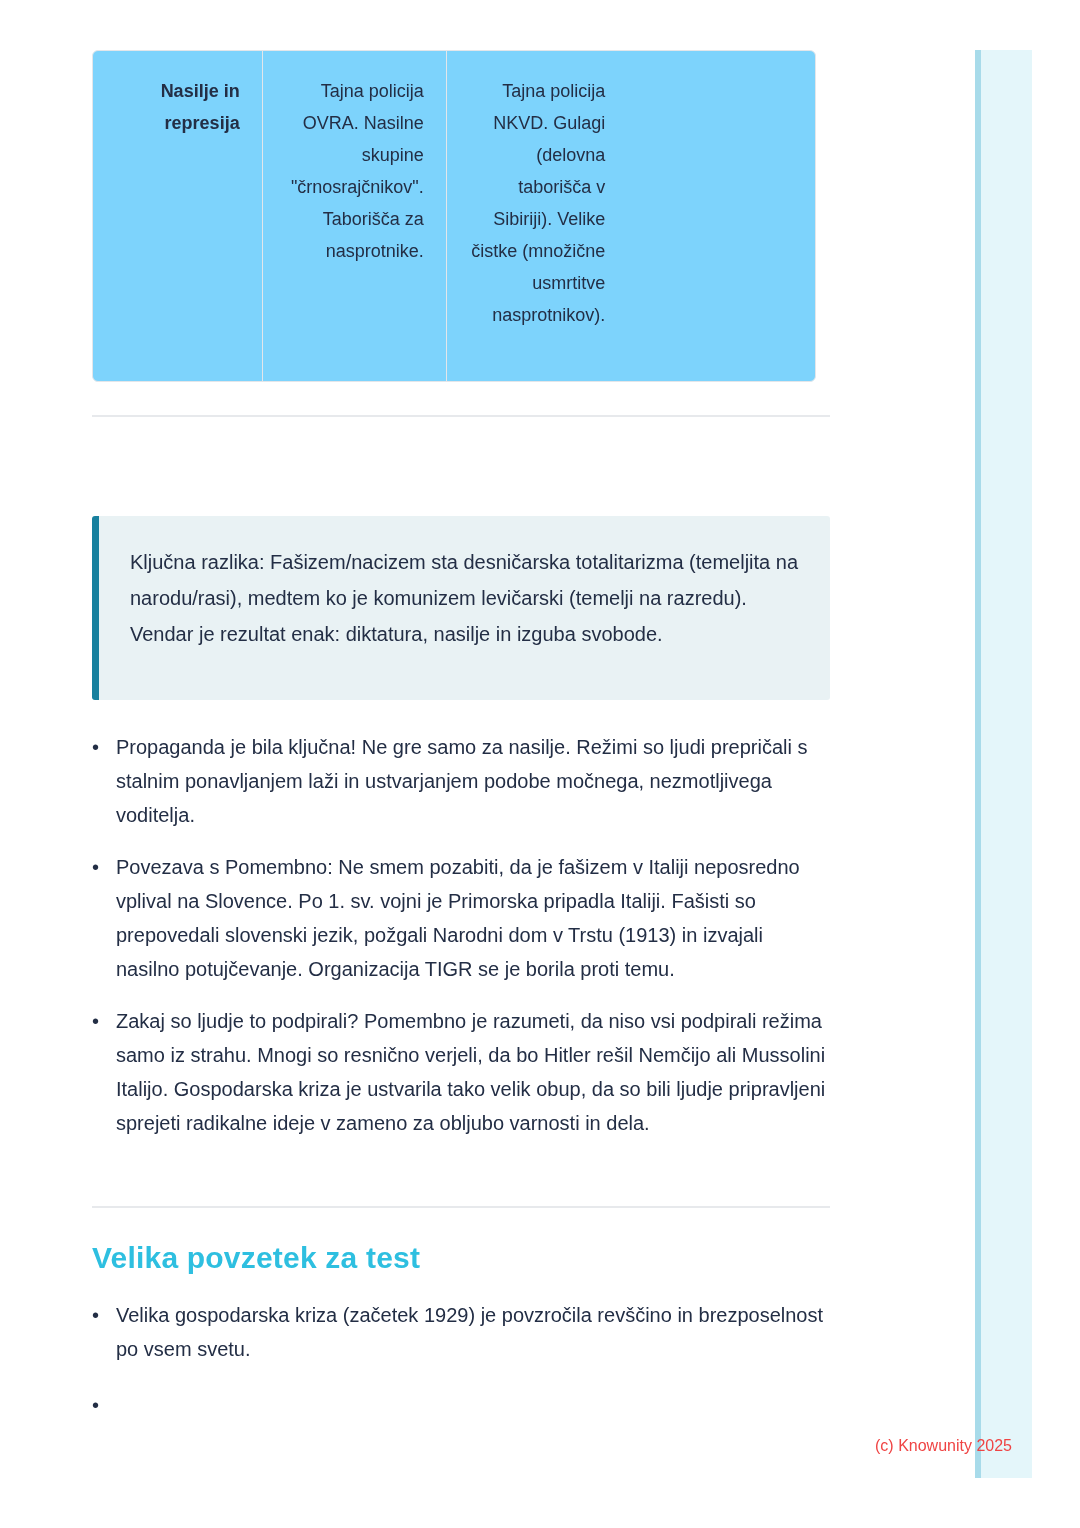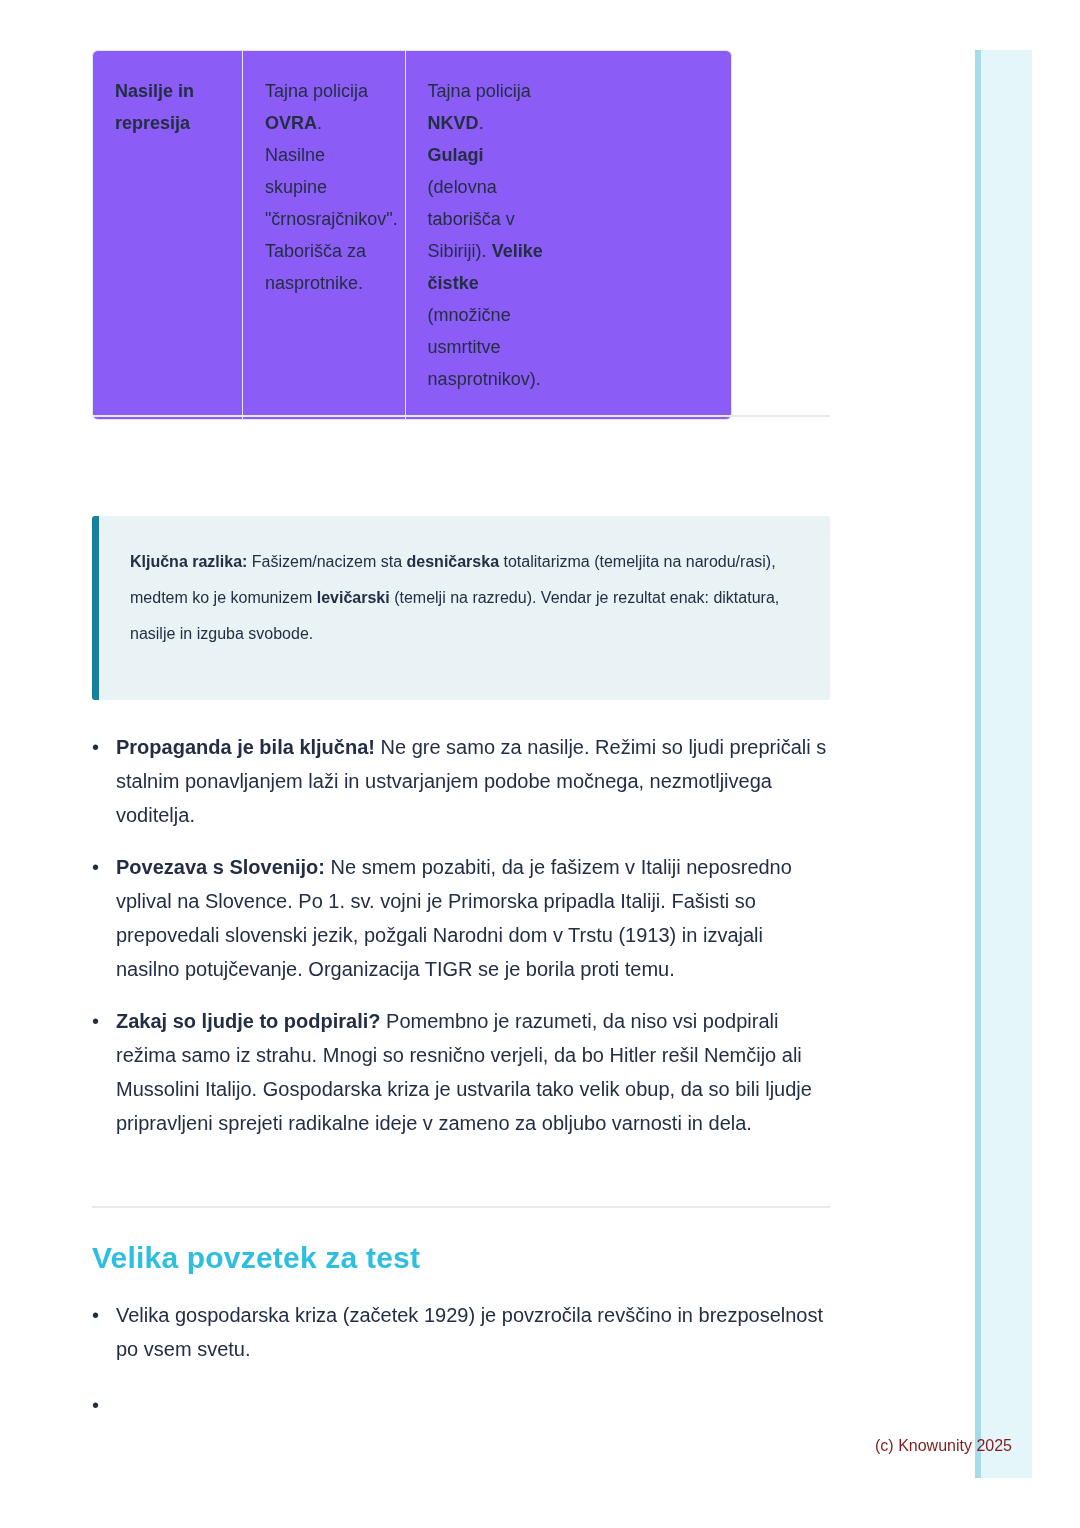--- a/index.html
+++ b/index.html
@@ -12,23 +12,23 @@
   .page { position: absolute; inset: 0; }
 
   
   .side-strip {
     position: absolute; left: 975px; top: 50px; width: 57px; height: 1428px;
     background: #e4f6fa; border-left: 6px solid #a8dbea; z-index: 1;
   }
 
   
   .doc-table {
-    position: absolute; left: 92px; top: 50px; width: 640px; min-height: 332px;
-    display: flex; background: #8b5cf6;
-    border: 1px solid #e3e6ea; border-radius: 6px; overflow: hidden;
+    position: absolute; left: 92px; top: 50px; width: 724px; min-height: 332px;
+    display: flex; background: #7dd3fc;
+    border: 1px solid #e3e6ea; border-radius: 6px; overflow: hidden; text-align: right;
   }
   .doc-table .cell {
     padding: 24px 22px; font-size: 18px; line-height: 32px;
     border-right: 1px solid #e3e6ea;
   }
   .doc-table .cell:last-child { border-right: none; }
   .doc-table .c0 { width: 23.5%; font-weight: 700; }
   .doc-table .c1 { width: 25.5%; }
   .doc-table .c2 { width: 26%; }
   .doc-table .c3 { width: 25%; }
@@ -46,35 +46,35 @@
     letter-spacing: 0.2px;
   }
   .t1 { top: 448px; }
   .t2 { top: 1240px; }
 
   .callout {
     position: absolute; left: 92px; top: 516px; width: 738px; min-height: 184px;
     background: #e9f2f4; border-left: 7px solid #17809e; border-radius: 3px;
     padding: 28px 30px 28px 31px;
   }
-  .callout p { font-size: 16px; line-height: 36px; }
+  .callout p { font-size: 20px; line-height: 36px; }
 
   .list { position: absolute; left: 92px; width: 738px; list-style: none; }
   .l1 { top: 730px; }
   .l2 { top: 1298px; }
   .list li { display: flex; margin-bottom: 18px; }
   .l2 li { margin-bottom: 22px; }
   .list .dot { flex: none; width: 24px; font-size: 20px; line-height: 35px; }
   .list p { font-size: 20px; line-height: 34px; }
 
-  .b { font-weight: 700; }
+  .b { font-weight: 400; }
 
   .copyright {
     position: absolute; top: 1436px; right: 68px; z-index: 2;
-    font-size: 16px; line-height: 20px; color: #7f1d1d;
+    font-size: 16px; line-height: 20px; color: #ef4444;
   }
 </style>
 </head>
 <body>
 
 <div class="page">
 
   <div class="side-strip"></div>
 
   <section class="doc-table">
@@ -90,21 +90,21 @@
     <p><span class="b">Ključna razlika:</span><span> Fašizem/nacizem sta </span><span class="b">desničarska</span><span> totalitarizma (temeljita na narodu/rasi), medtem ko je komunizem </span><span class="b">levičarski</span><span> (temelji na razredu). Vendar je rezultat enak: diktatura, nasilje in izguba svobode.</span></p>
   </aside>
 
   <ul class="list l1">
     <li>
       <span class="dot">•</span>
       <p><span class="b">Propaganda je bila ključna!</span><span> Ne gre samo za nasilje. Režimi so ljudi prepričali s stalnim ponavljanjem laži in ustvarjanjem podobe močnega, nezmotljivega voditelja.</span></p>
     </li>
     <li>
       <span class="dot">•</span>
-      <p><span class="b">Povezava s Slovenijo:</span><span> Ne smem pozabiti, da je fašizem v Italiji neposredno vplival na Slovence. Po 1. sv. vojni je Primorska pripadla Italiji. Fašisti so prepovedali slovenski jezik, požgali Narodni dom v Trstu (1913) in izvajali nasilno potujčevanje. Organizacija TIGR se je borila proti temu.</span></p>
+      <p><span class="b">Povezava s Pomembno:</span><span> Ne smem pozabiti, da je fašizem v Italiji neposredno vplival na Slovence. Po 1. sv. vojni je Primorska pripadla Italiji. Fašisti so prepovedali slovenski jezik, požgali Narodni dom v Trstu (1913) in izvajali nasilno potujčevanje. Organizacija TIGR se je borila proti temu.</span></p>
     </li>
     <li>
       <span class="dot">•</span>
       <p><span class="b">Zakaj so ljudje to podpirali?</span><span> Pomembno je razumeti, da niso vsi podpirali režima samo iz strahu. Mnogi so resnično verjeli, da bo Hitler rešil Nemčijo ali Mussolini Italijo. Gospodarska kriza je ustvarila tako velik obup, da so bili ljudje pripravljeni sprejeti radikalne ideje v zameno za obljubo varnosti in dela.</span></p>
     </li>
   </ul>
 
   <hr class="divider d2">
 
   <h1 class="sec-title t2">Velika povzetek za test</h1>

